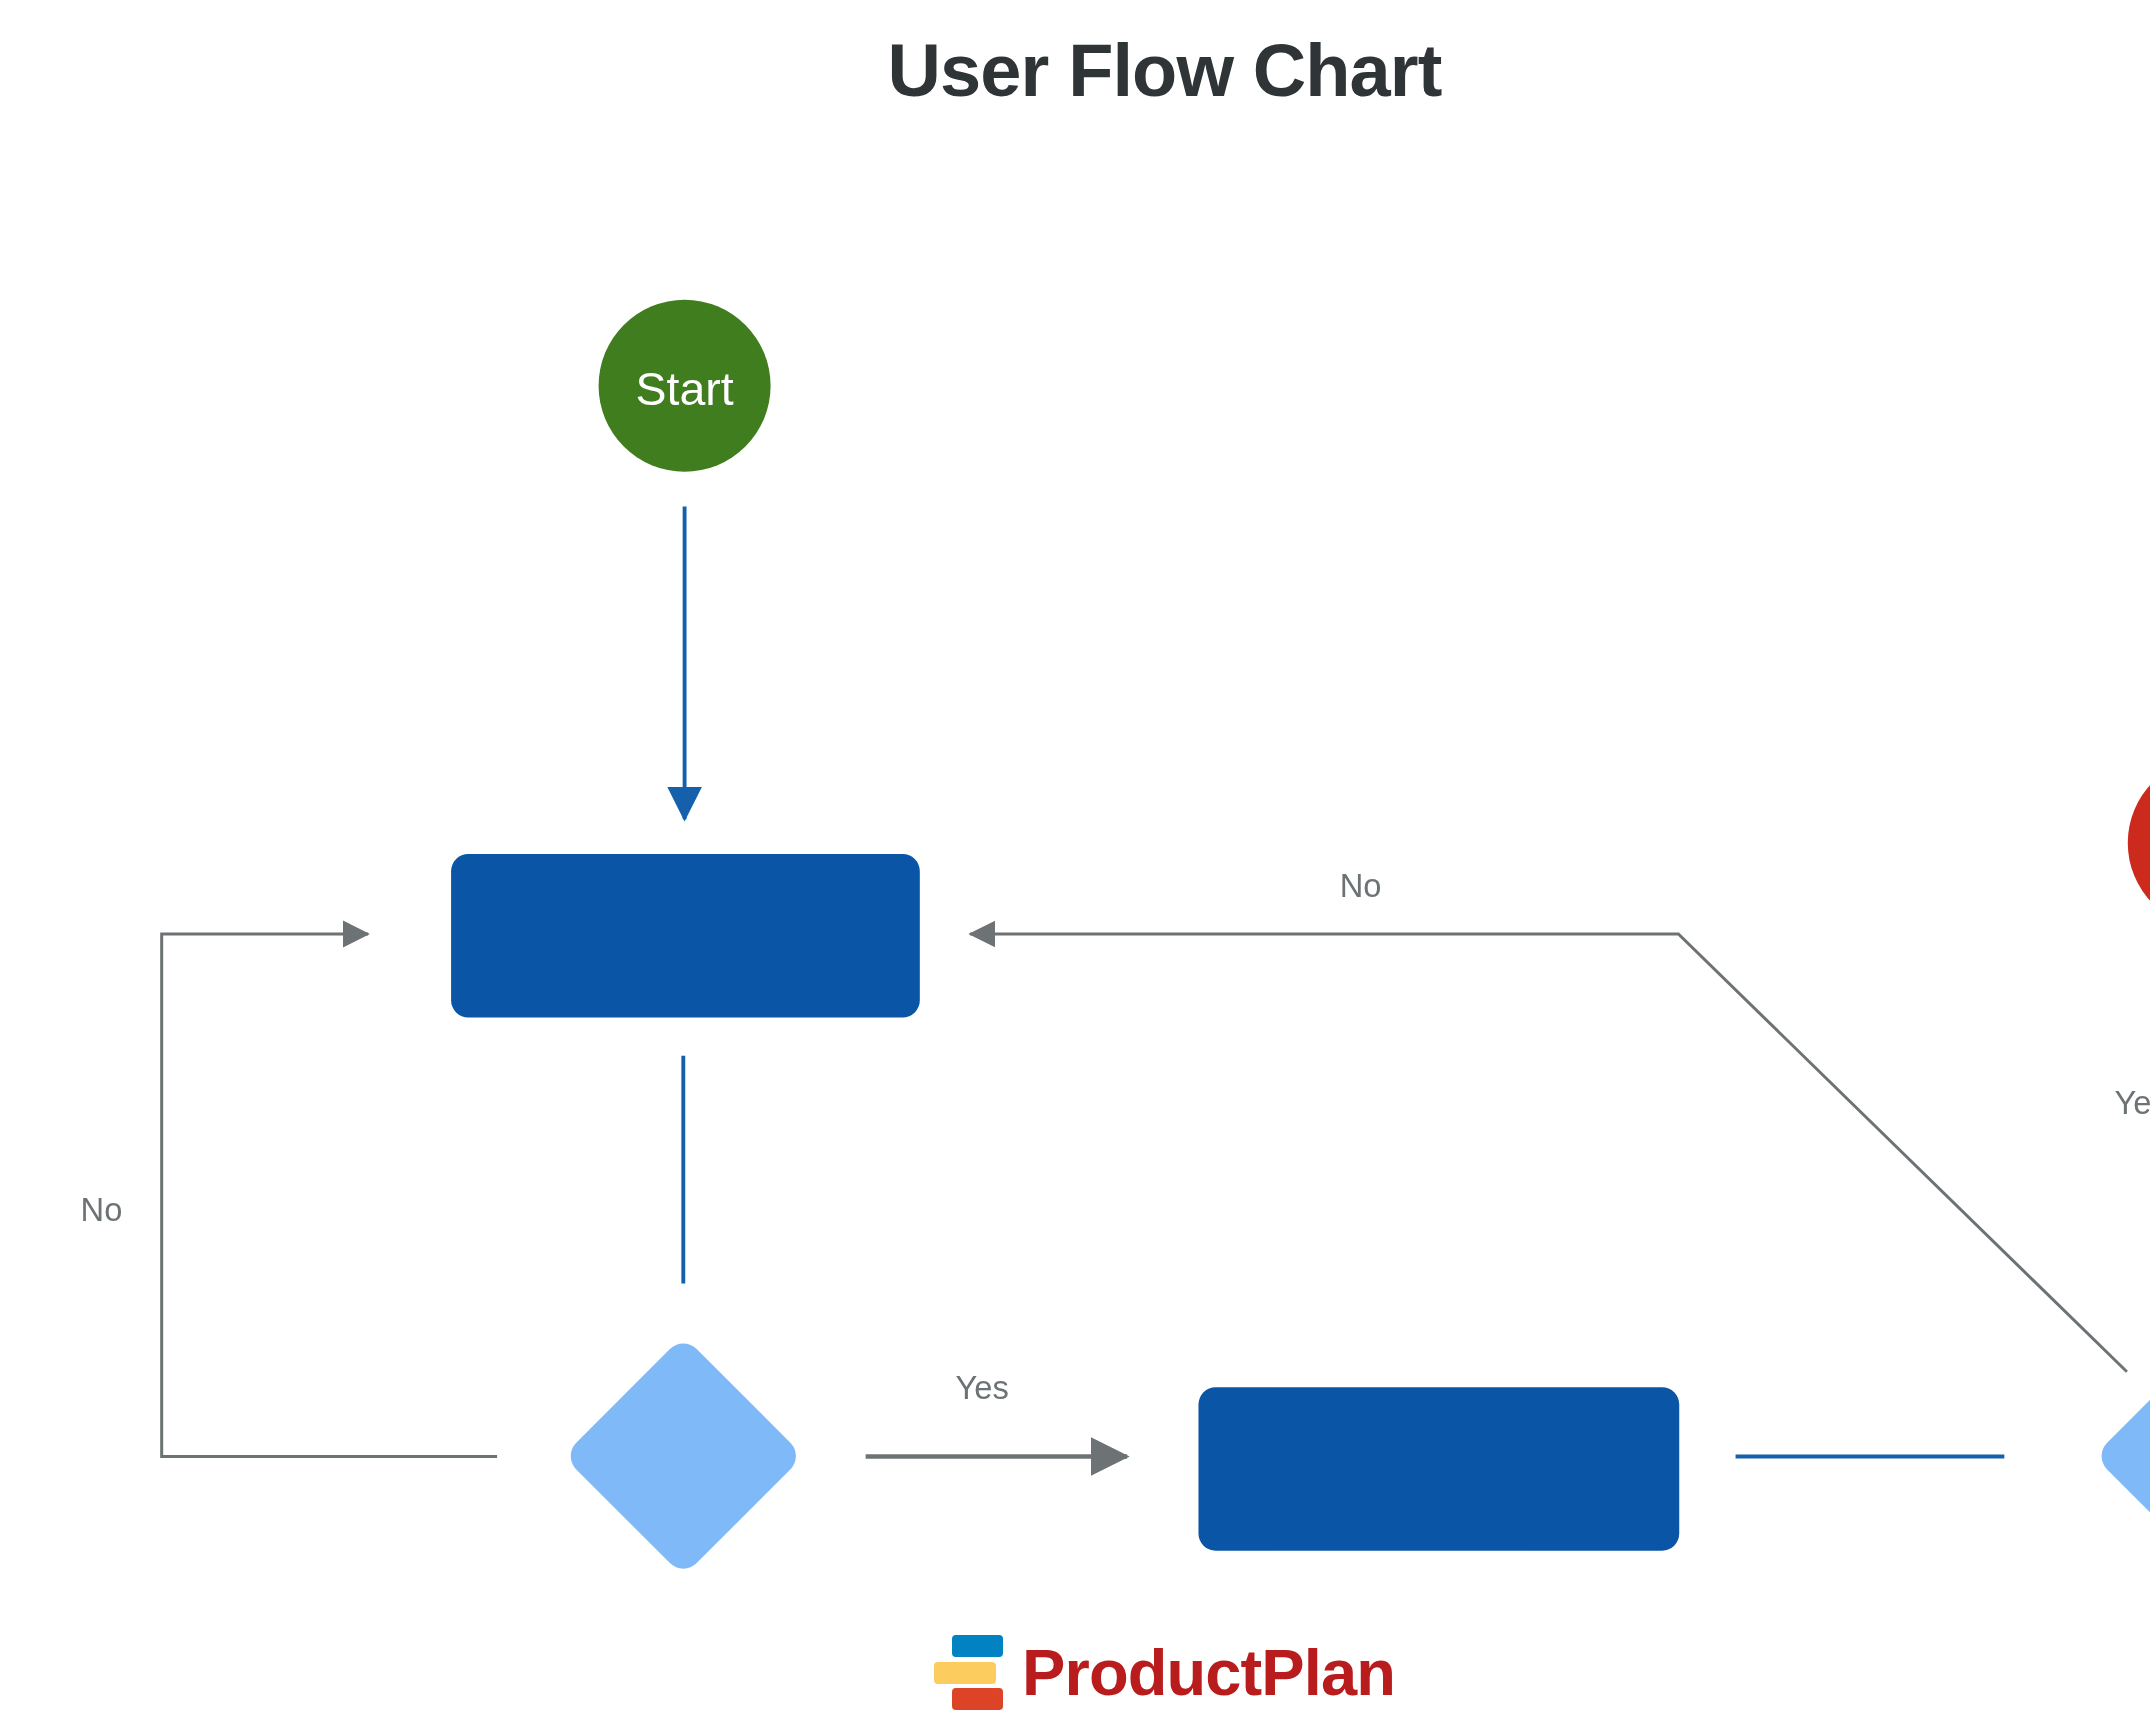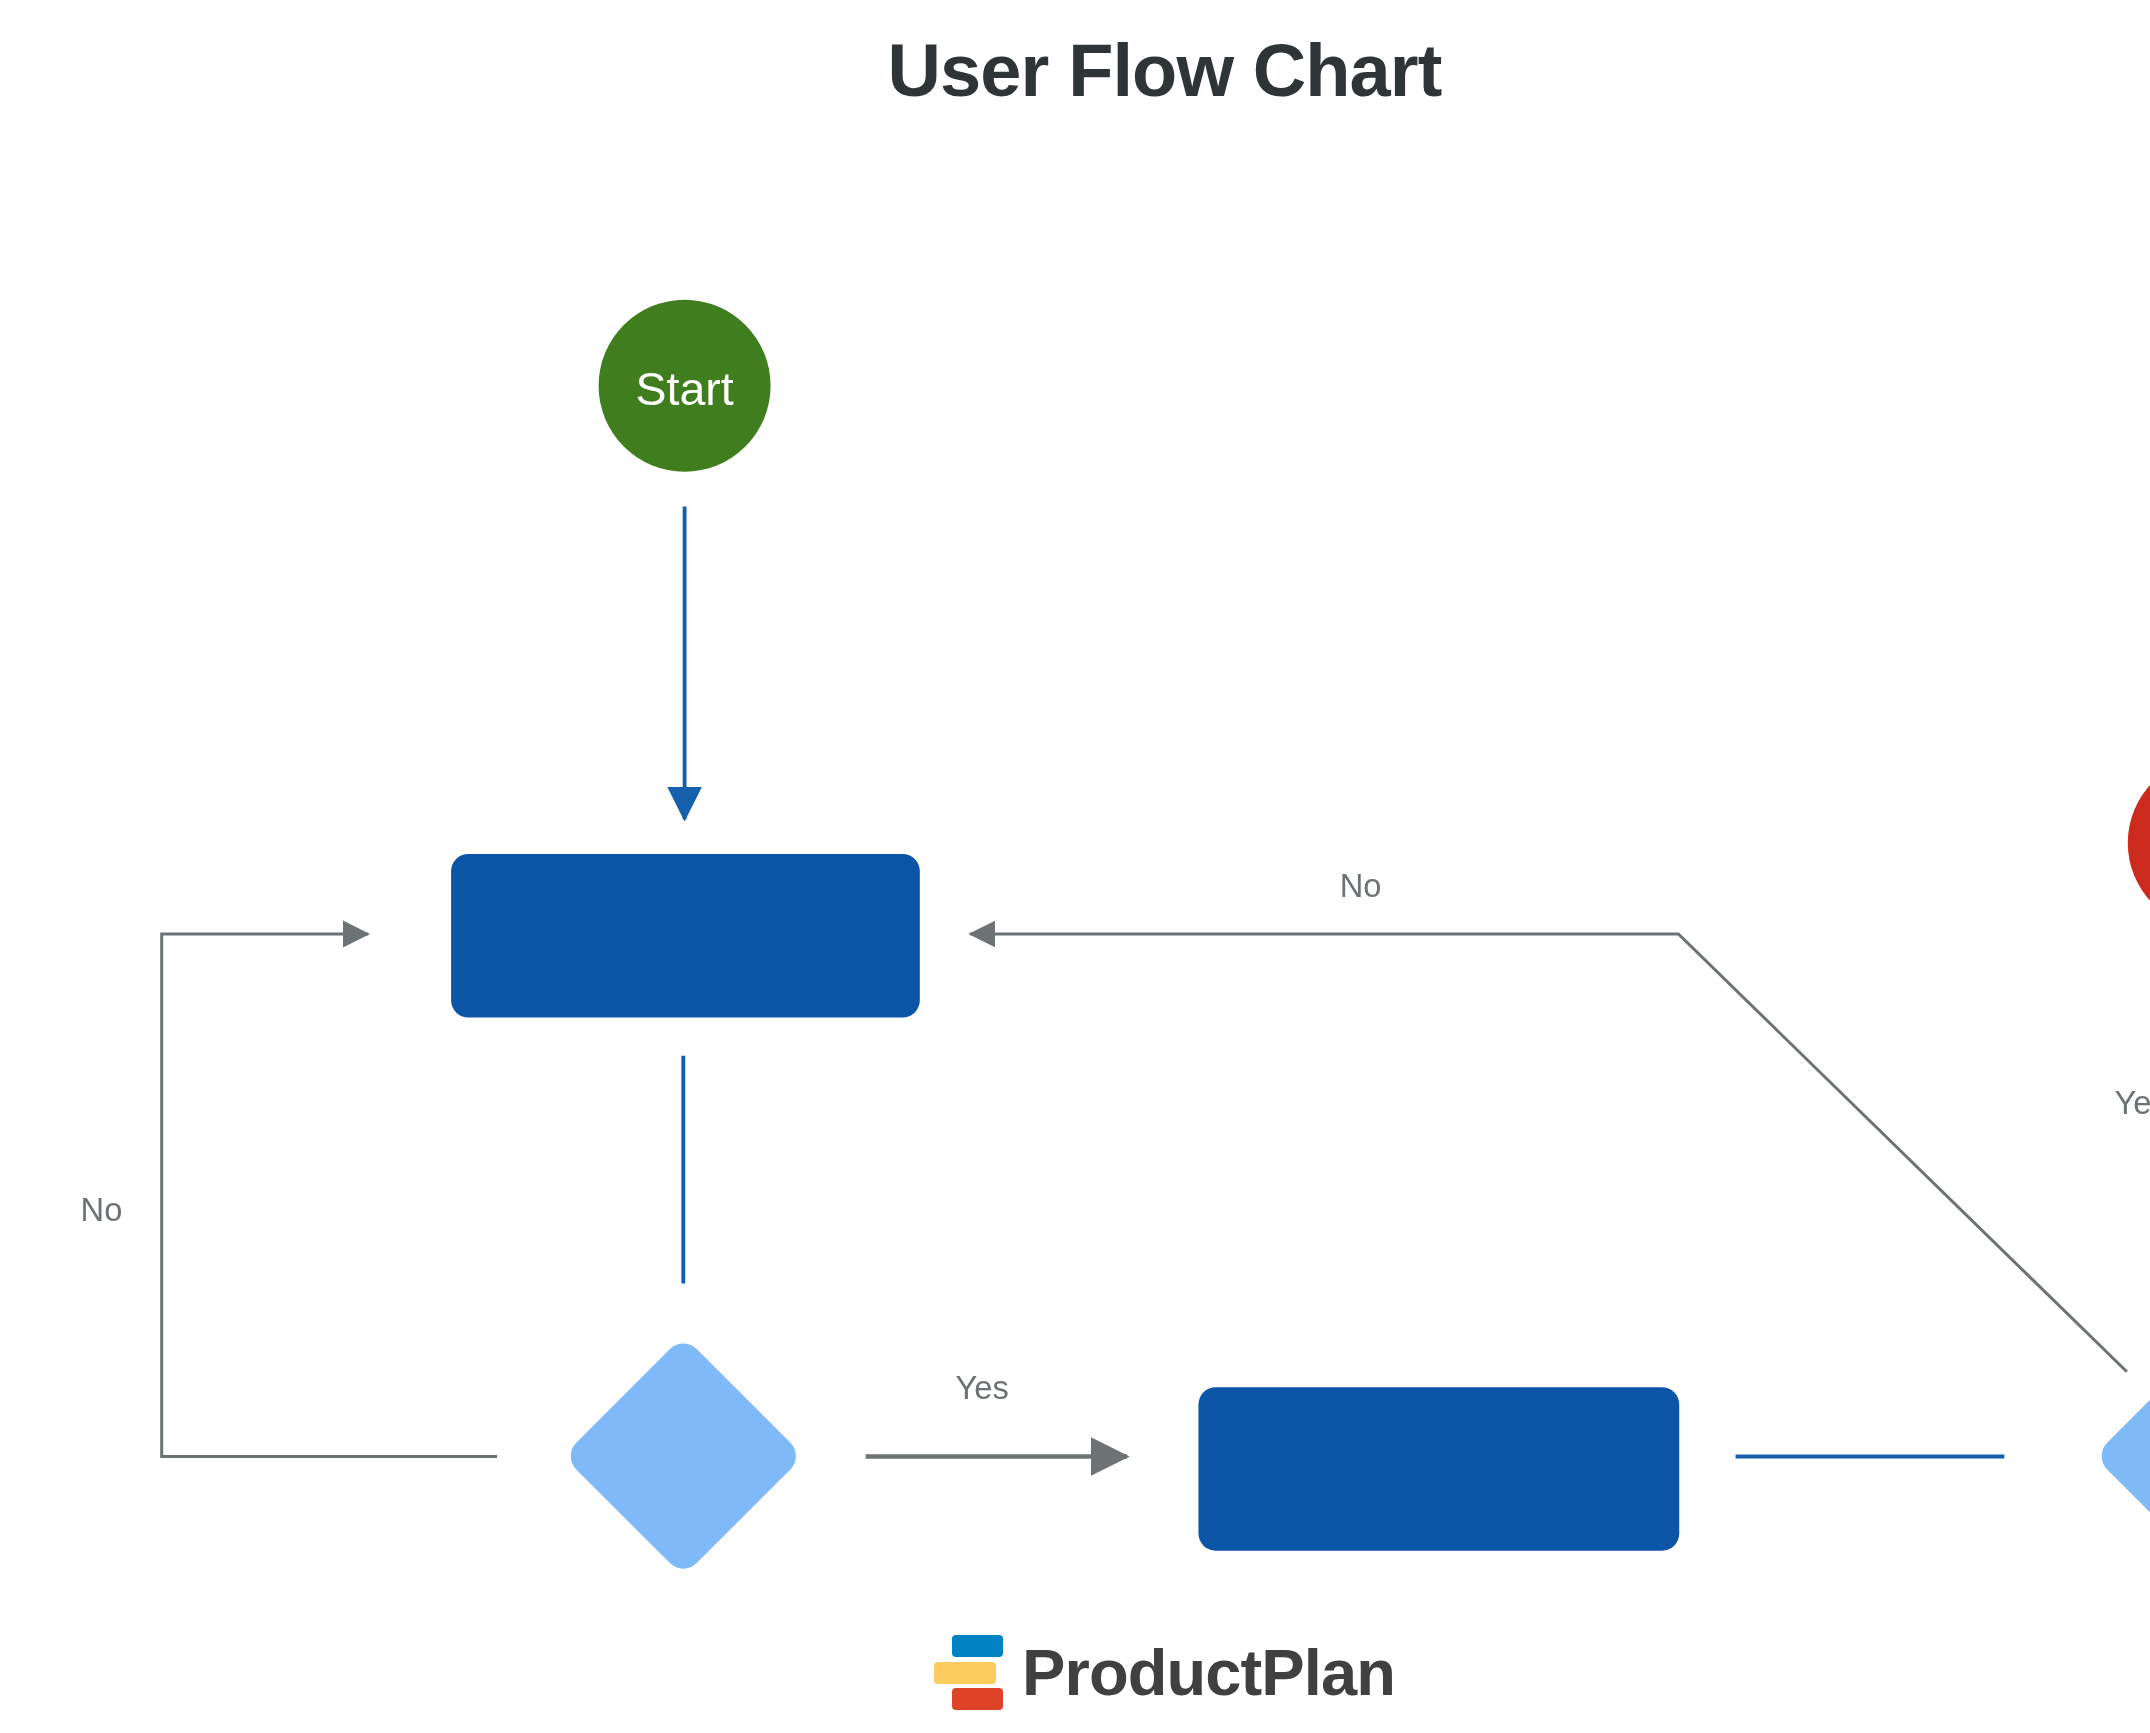--- a/index.html
+++ b/index.html
@@ -74,21 +74,21 @@
     height: 22px;
     border-radius: 3.9px;
   }
   .logo-bar.blue  { width: 51px; margin-left: 18px; }
   .logo-bar.yellow{ width: 62px; margin-left: 0px; }
   .logo-bar.red   { width: 51px; margin-left: 18px; }
   .logo-word {
     font-family: "Liberation Sans", sans-serif;
     font-size: 65px;
     font-weight: bold;
-    color: #404040;
+    color: #b91c1c;
     letter-spacing: -0.9px;
     line-height: 1;
   }
 </style>
 </head>
 <body>
 
 <div id="canvas">
 
   <div class="chart-title">User Flow Chart</div>

